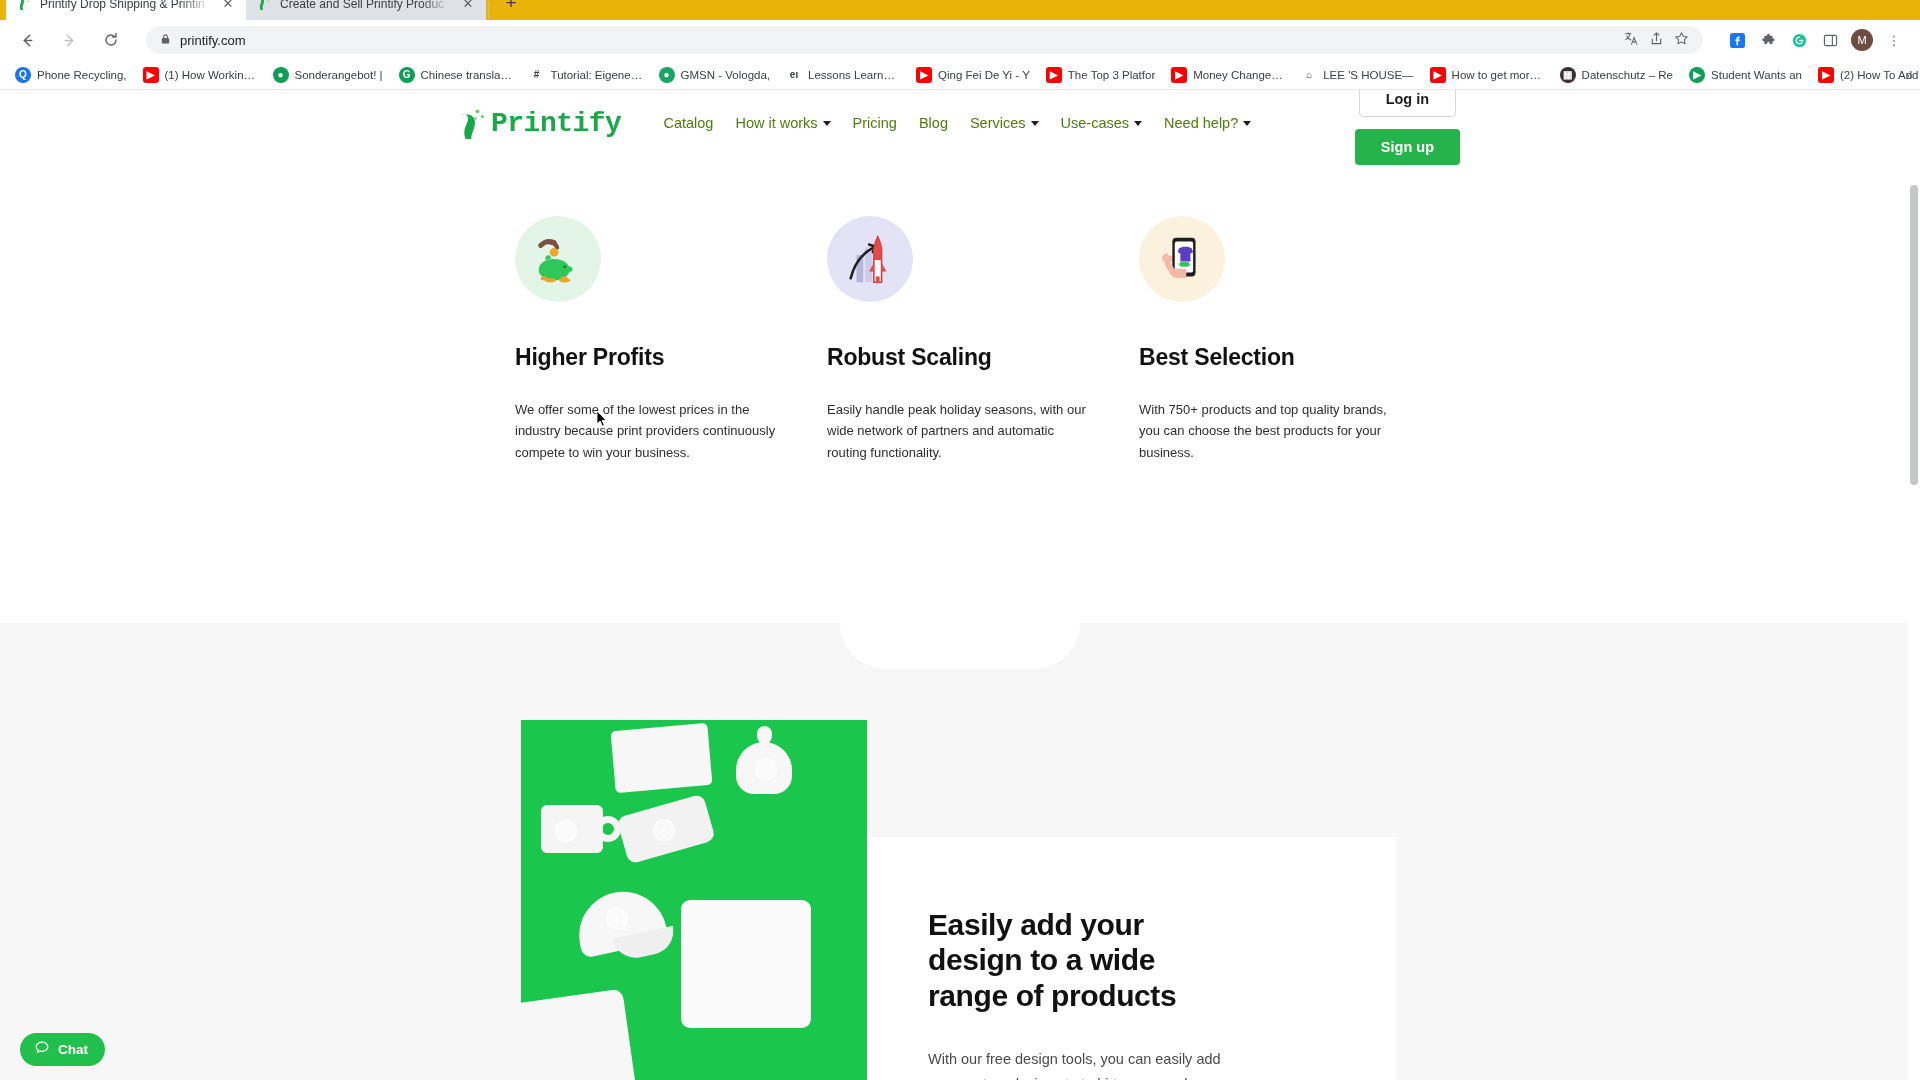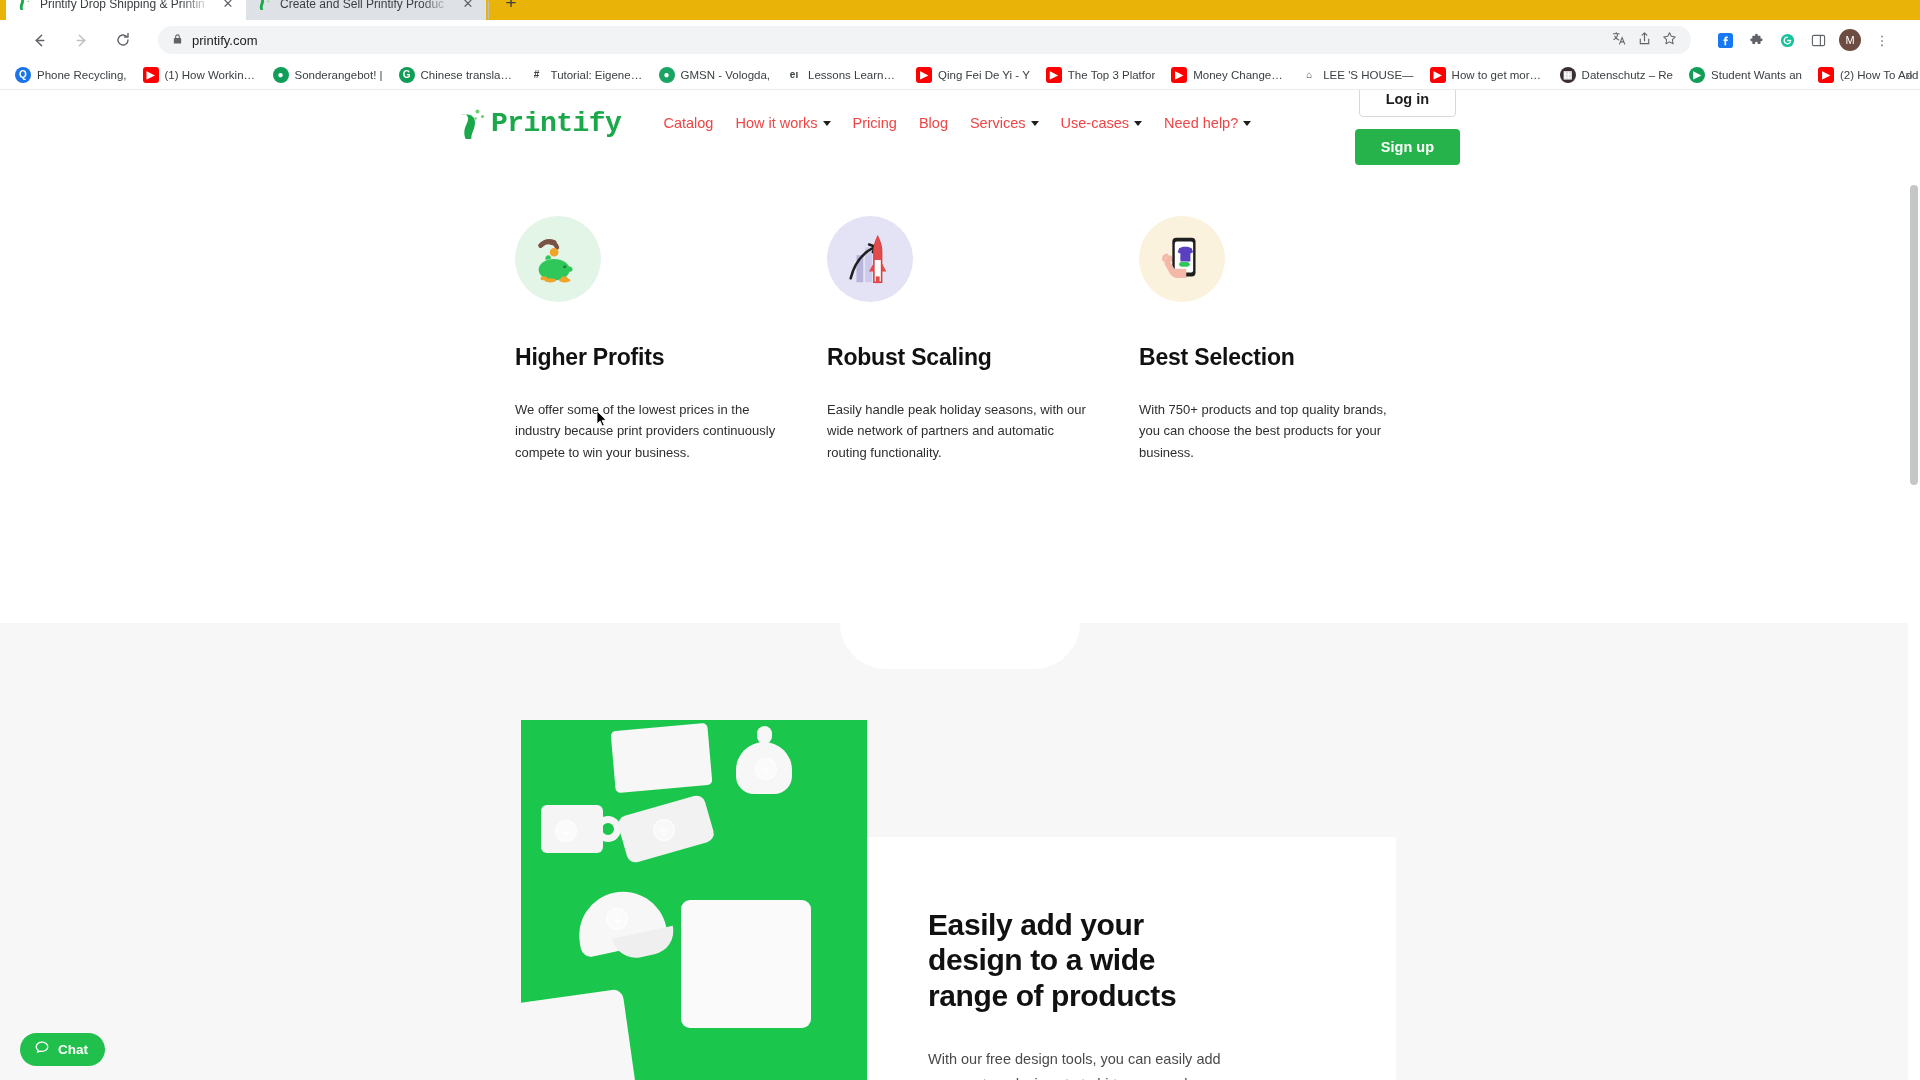--- a/index.html
+++ b/index.html
@@ -45,21 +45,21 @@
     margin: 0 2px;
   }
   .newtab {
     width: 28px; height: 28px; margin: 0 0 3px 6px; border-radius: 50%;
     display: flex; align-items: center; justify-content: center;
     font-size: 19px; color: #3c4043; font-weight: 300;
   }
 
   .toolbar {
     height: 40px; background: #fff; display: flex; align-items: center;
-    padding: 0 24px; gap: 12px;
+    padding: 0 12px; gap: 12px;
   }
   .navbtn {
     width: 30px; height: 30px; border-radius: 50%;
     display: flex; align-items: center; justify-content: center;
     color: #5f6368; font-size: 15px;
   }
   .navbtn.disabled { color: #bdc1c6; }
   .omnibox {
     flex: 1 1 auto; height: 28px; background: #f1f3f4; border-radius: 14px;
     display: flex; align-items: center; gap: 9px; padding: 0 14px;
@@ -115,21 +115,21 @@
     width: 1000px; display: flex; align-items: center; gap: 30px;
   }
   .logo { display: flex; align-items: center; gap: 5px; font-family: Liberation Mono, monospace; }
   .logo-mark { width: 26px; height: 30px; position: relative; }
   .logo-text {
     font-size: 28px; font-weight: 700; color: #1ba84a;
     letter-spacing: -0.5px;
   }
   .nav-links { display: flex; align-items: center; gap: 22px; margin-left: 12px; }
   .nav-link {
-    font-size: 14.5px; color: #ef4444; display: flex; align-items: center; gap: 5px;
+    font-size: 14.5px; color: #4d7c0f; display: flex; align-items: center; gap: 5px;
     font-weight: 400; white-space: nowrap;
   }
   .caret {
     width: 0; height: 0; border-left: 4px solid transparent;
     border-right: 4px solid transparent; border-top: 5px solid #1e1e1e;
     display: inline-block;
   }
   .nav-actions { margin-left: auto; display: flex; align-items: center; gap: 12px; flex-direction: column; }
   .btn-login {
     border: 1px solid #d6d9dc; background: #fff; color: #1e1e1e;

